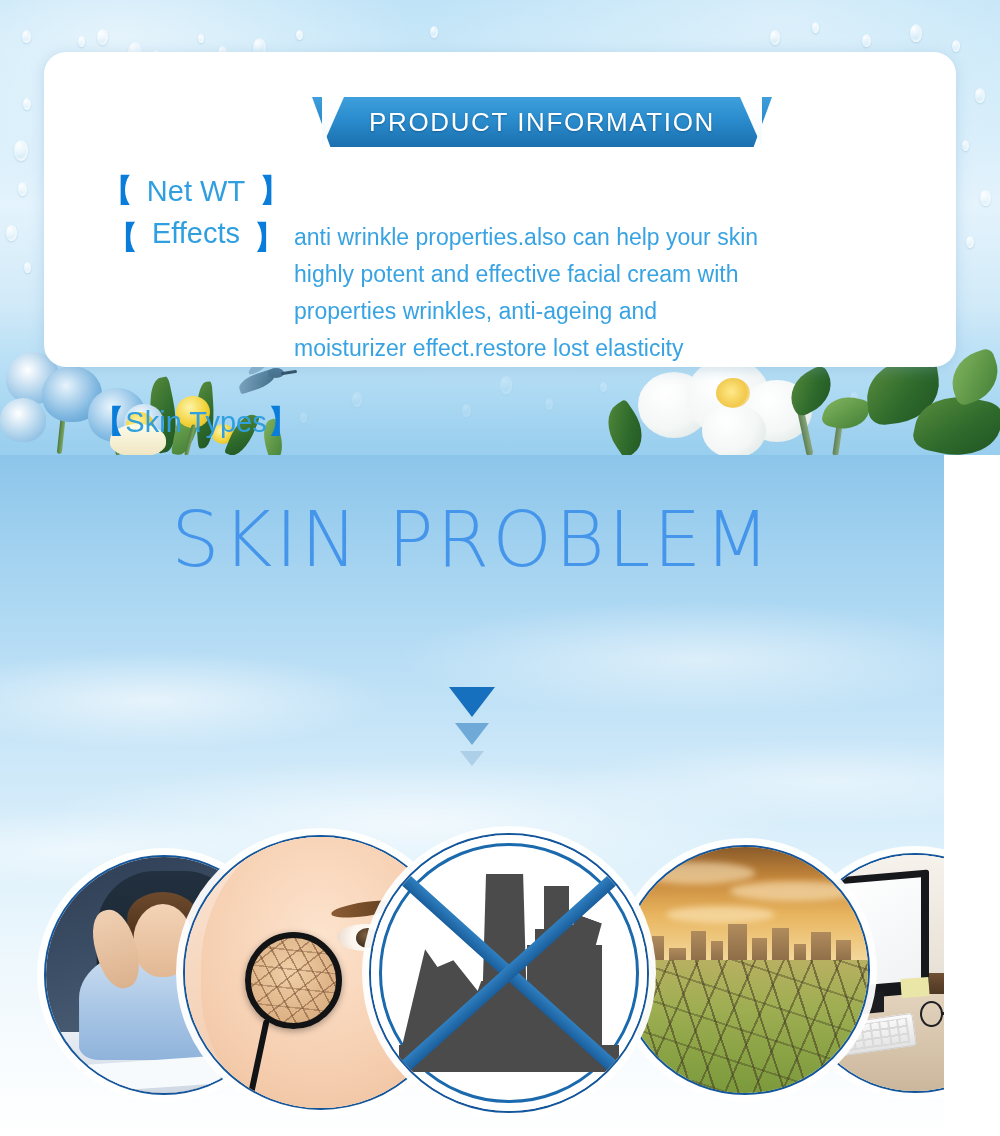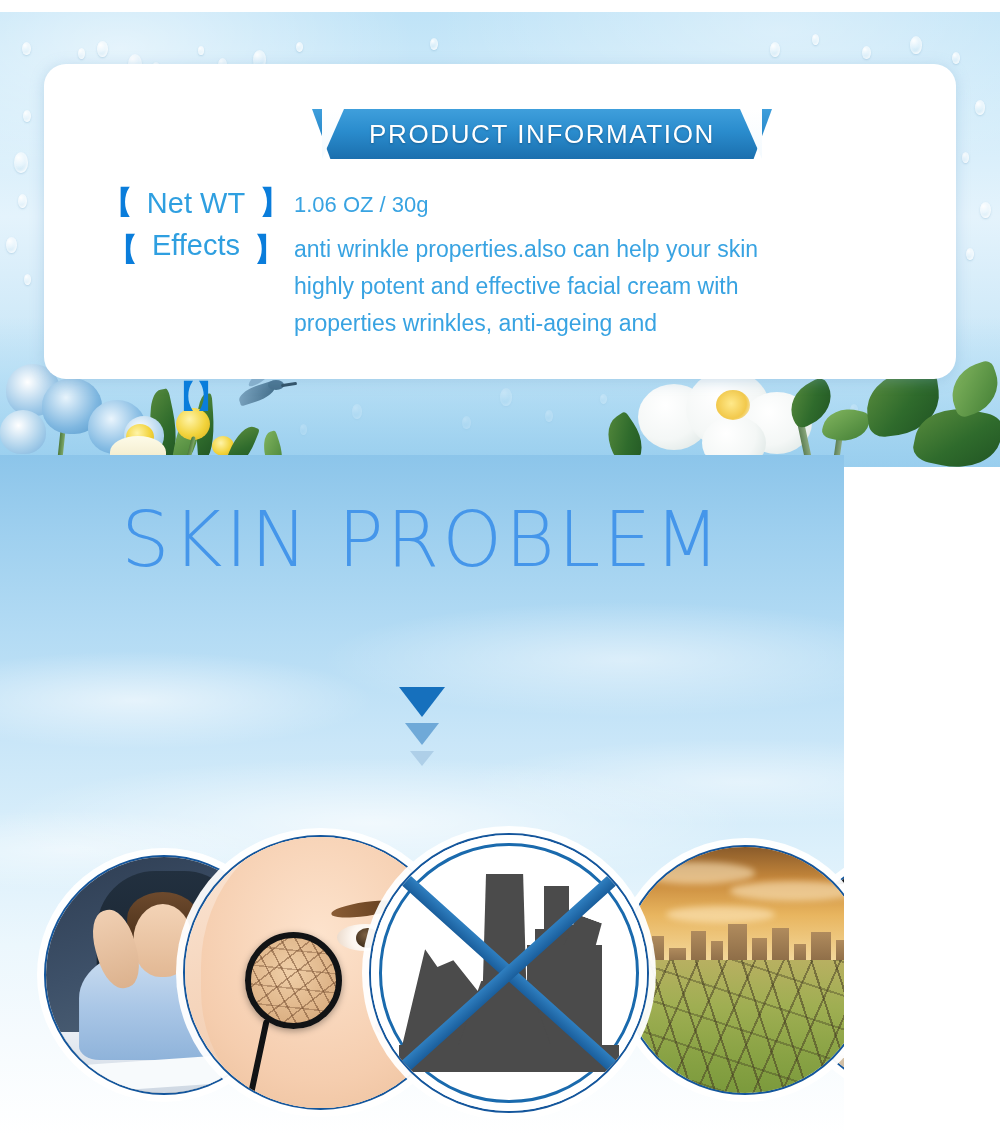--- a/index.html
+++ b/index.html
@@ -9,21 +9,20 @@
     font-family: "Liberation Sans", sans-serif;
     background: #ffffff; overflow: hidden;
   }
   .page { position: relative; width: 1000px; height: 1136px; overflow: hidden; }
 
   
   .top-section {
     position: absolute; left: 0; top: 0; width: 1000px; height: 455px;
     background: linear-gradient(180deg,#bfe3f7 0%, #d2ecfa 22%, #e4f3fc 45%, #cfe9f8 70%, #bfe2f5 88%, #a9d5ef 100%);
     overflow: hidden;
-    margin-top: 12px;
   }
   .sky-wash {
     position: absolute; inset: 0;
     background:
       radial-gradient(ellipse 420px 200px at 12% 8%, rgba(255,255,255,.55), rgba(255,255,255,0) 70%),
       radial-gradient(ellipse 500px 220px at 78% 4%, rgba(255,255,255,.40), rgba(255,255,255,0) 70%),
       radial-gradient(ellipse 600px 160px at 50% 60%, rgba(255,255,255,.35), rgba(255,255,255,0) 75%);
   }
   
   .drop { position: absolute; border-radius: 50% 50% 48% 48%;
@@ -85,21 +84,21 @@
   .spec-val {
     color: #38a3e2; font-size: 23px; line-height: 37px; font-weight: 400;
     padding-top: 4px;
   }
   .spec-val.small { font-size: 22px; }
   .spec-row.effects .spec-key { align-items: flex-start; padding-top: 2px; }
   .spec-row.skin { margin-top: 34px; }
 
   
   .bottom-section {
-    position: absolute; left: 0; top: 455px; width: 844px; height: 681px;
+    position: absolute; left: 0; top: 455px; width: 944px; height: 681px;
     background: linear-gradient(180deg,
       #8cc5ea 0%, #9fd0ef 12%, #b3dbf4 26%, #c9e6f8 42%,
       #dcf0fb 58%, #ecf7fd 72%, #f6fbfe 86%, #ffffff 100%);
     overflow: hidden;
   }
   .clouds {
     position: absolute; inset: 0;
     background:
       radial-gradient(ellipse 340px 70px at 16% 36%, rgba(255,255,255,.60), rgba(255,255,255,0) 70%),
       radial-gradient(ellipse 420px 80px at 74% 30%, rgba(255,255,255,.50), rgba(255,255,255,0) 72%),
@@ -355,39 +354,40 @@
       <div class="banner-notch-r"></div>
 
       <div class="specs">
 
         <div class="spec-row">
           <div class="spec-key">
             <span class="brk">【</span>
             <span class="label">Net WT</span>
             <span class="brk">】</span>
           </div>
-          <div class="spec-val small">1.06 OZ / 30g</div>
         </div>
 
         <div class="spec-row effects">
           <div class="spec-key">
             <span class="brk">【</span>
             <span class="label">Effects</span>
             <span class="brk">】</span>
           </div>
           <div class="spec-val">
             <div>anti wrinkle properties.also can help your skin</div>
             <div>highly potent and effective facial cream with</div>
             <div>properties wrinkles, anti-ageing and</div>
+            <div>moisturizer effect.restore lost elasticity</div>
           </div>
         </div>
 
         <div class="spec-row skin">
           <div class="spec-key tight">
             <span class="brk">【</span>
+            <span class="label">Skin Types</span>
             <span class="brk">】</span>
           </div>
         </div>
 
       </div>
     </div>
   </div>
 
   <div class="bottom-section">
     <div class="clouds"></div>

